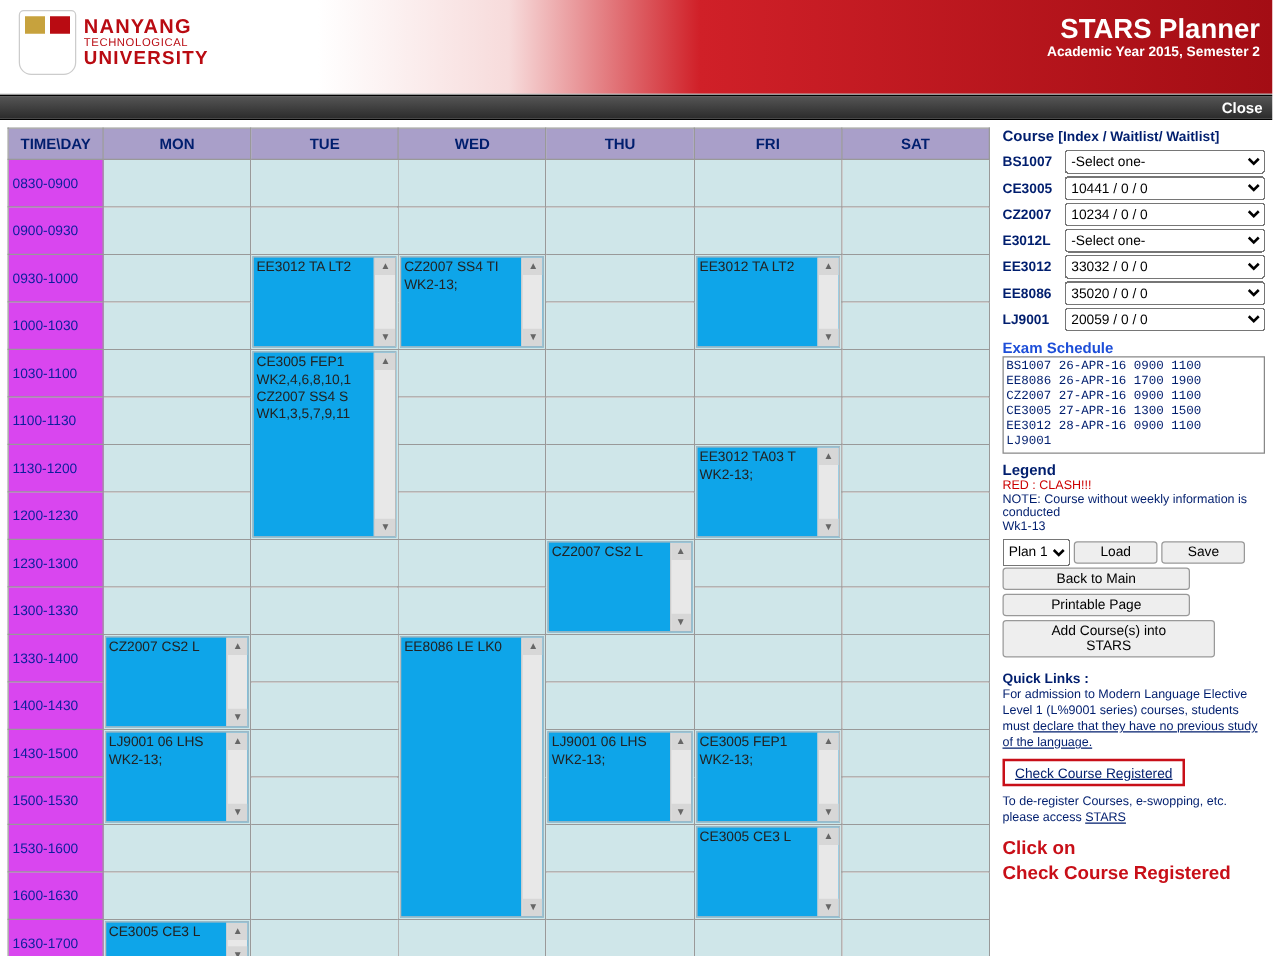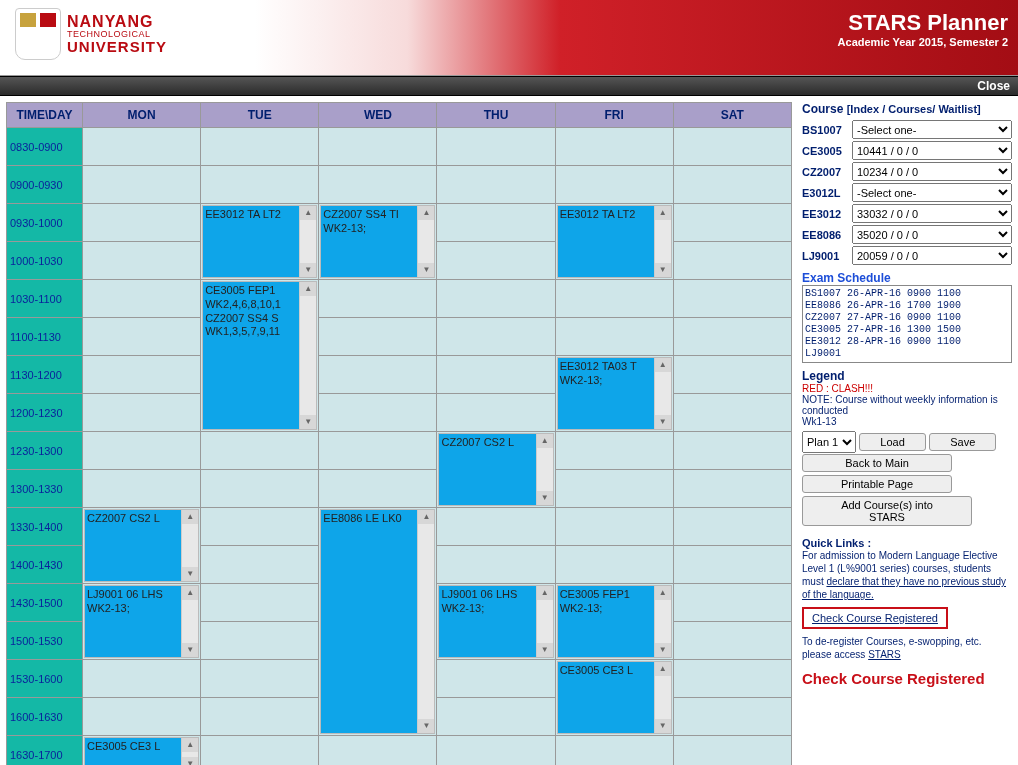--- a/index.html
+++ b/index.html
@@ -17,21 +17,21 @@
   .header-title h1 { margin:0; font-size:22px; font-weight:bold; }
   .header-title .sub { font-size:11px; font-weight:bold; }
   .closebar { background:linear-gradient(#555, #2b2b2b); color:#fff; text-align:right; padding:2px 8px; font-size:12px; border-top:1px solid #000; border-bottom:1px solid #000; }
   .closebar span { cursor:pointer; font-weight:bold; }
   .main { display:flex; padding:6px 6px 0 6px; }
   .grid-wrap { flex:0 0 786px; }
   table.tt { border-collapse:collapse; width:100%; table-layout:fixed; }
   table.tt th, table.tt td { border:1px solid #999; }
   table.tt th { background:#a99fc9; color:#001e6e; font-weight:bold; font-size:12px; height:22px; }
   table.tt th.time { width:76px; background:#a99fc9; }
-  td.time { background:#14b8a6; color:#0a1f9c; font-size:11px; text-align:left; padding-left:3px; height:35px; vertical-align:middle; }
+  td.time { background:#d946ef; color:#0a1f9c; font-size:11px; text-align:left; padding-left:3px; height:35px; vertical-align:middle; }
   td.cell { background:#cfe6e9; position:relative; padding:0; }
   .entry { position:absolute; inset:1px; background:#0ea5e9; border:1px solid #bbb; box-sizing:border-box; padding:2px 2px; font-size:11px; color:#222; overflow:hidden; }
   .entry .scroll { position:absolute; right:0; top:0; bottom:0; width:16px; background:#e8e8e8; border-left:1px solid #ccc; }
   .entry .scroll:before { content:"▲"; position:absolute; top:0; left:0; right:0; text-align:center; font-size:8px; color:#666; background:#d7d7d7; line-height:14px; height:14px; }
   .entry .scroll:after { content:"▼"; position:absolute; bottom:0; left:0; right:0; text-align:center; font-size:8px; color:#666; background:#d7d7d7; line-height:14px; height:14px; }
   .entry .txt { margin-right:16px; line-height:1.25; }
 
   .side { flex:1; padding-left:10px; }
   .courses-head { color:#001e6e; font-weight:bold; font-size:12px; margin-bottom:4px; }
   .courses-head small { font-weight:bold; font-size:11px; }
@@ -307,21 +307,21 @@
             <td class="cell"></td>
             <td class="cell"></td>
           </tr>
         </tbody>
     </table>
   </div>
 
   <div class="side">
     <div class="courses-head">
       <span>Course</span>
-      <small>[Index / Courses/ Waitlist]</small>
+      <small>[Index / Waitlist/ Waitlist]</small>
     </div>
     <div id="course-rows">
         <div class="crow">
           <div class="code">BS1007</div>
           <select><option>-Select one-</option></select>
         </div>
         <div class="crow">
           <div class="code">CE3005</div>
           <select><option>10441 / 0 / 0</option></select>
         </div>
@@ -371,16 +371,17 @@
 
     <div class="red-box">
       <a>Check Course Registered</a>
     </div>
 
     <div class="ql" style="margin-top:6px;">
       <span>To de-register Courses, e-swopping, etc. please access </span><a>STARS</a>
     </div>
 
     <div class="instruction">
+      <div>Click on</div>
       <div>Check Course Registered</div>
     </div>
   </div>
 </div>
 
 </body></html>

